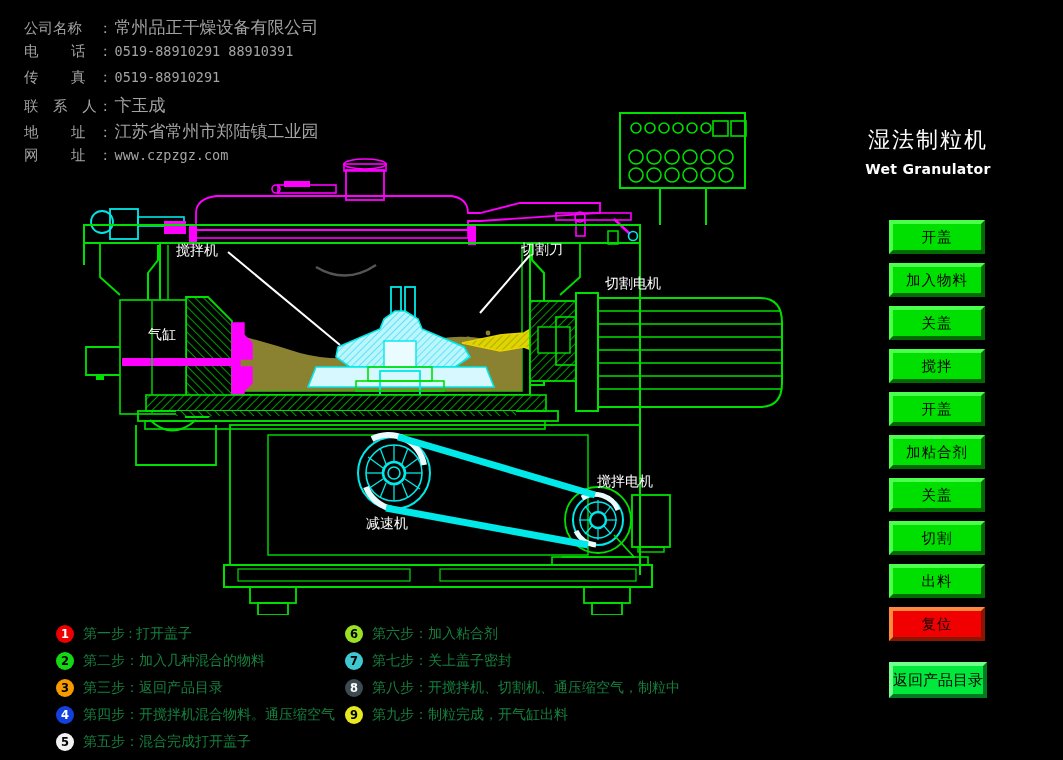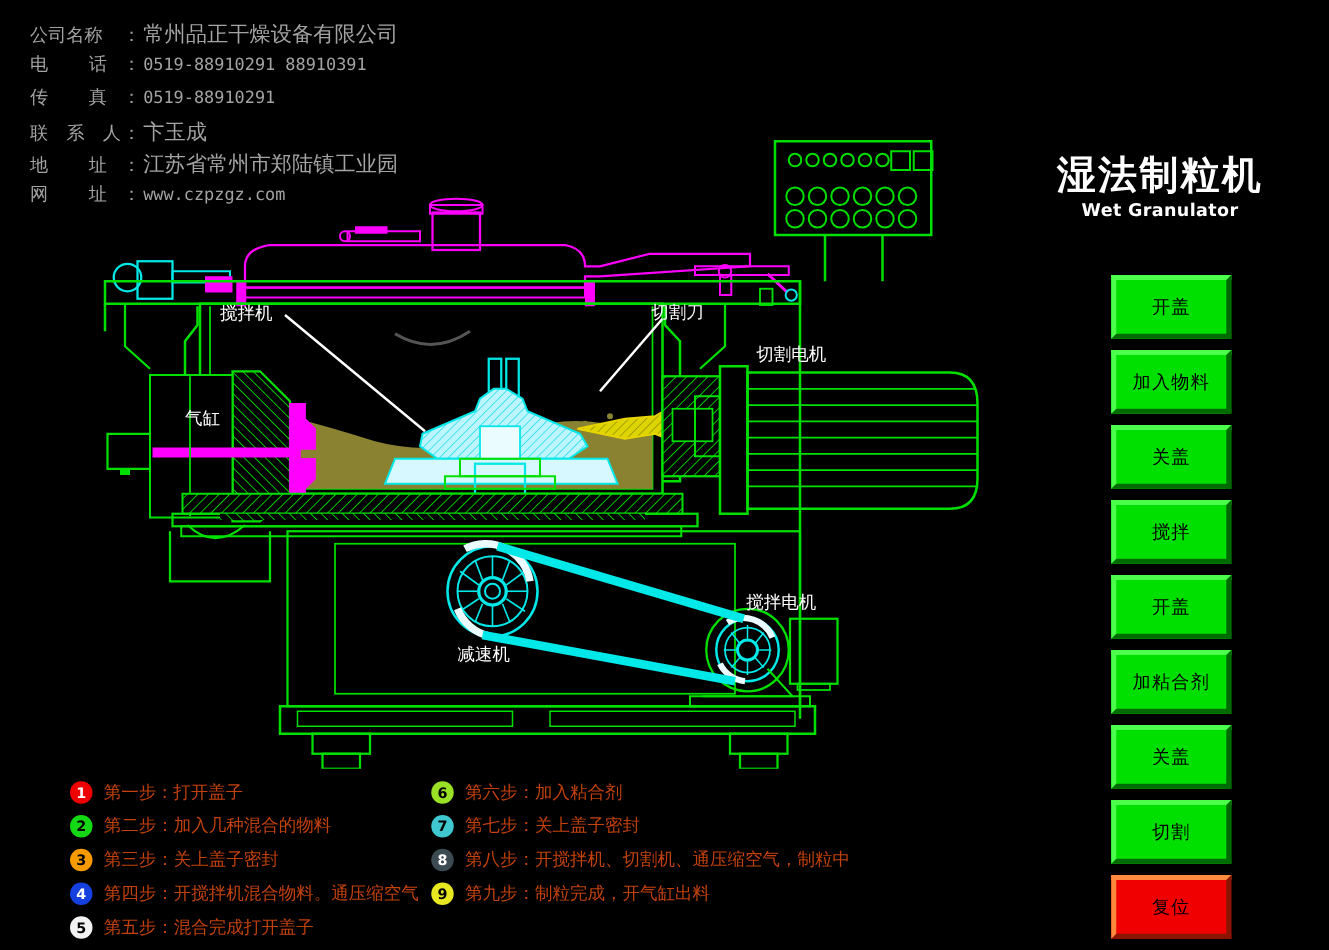--- a/index.html
+++ b/index.html
@@ -12,26 +12,26 @@
   .crow{display:flex;align-items:baseline;height:26px;font-size:14.5px;color:#a3a3a3;white-space:nowrap;}
   .clabel{display:inline-block;width:74px;letter-spacing:0px;}
   .clabel.sp{letter-spacing:9px;}
   .clabel.sp2{letter-spacing:5px;}
   .ccolon{margin-right:2px;}
   .cval{font-size:17px;}
   .cval.mono{font-family:"DejaVu Sans Mono","Liberation Mono",monospace;font-size:13.5px;letter-spacing:0px;}
 
   
   .title-wrap{position:absolute;right:30px;top:122px;text-align:center;width:210px;}
-  .title-cn{font-size:31px;font-weight:bold;letter-spacing:2px;color:#fff;line-height:36px;}
+  .title-cn{font-size:22px;font-weight:normal;letter-spacing:2px;color:#fff;line-height:36px;}
   .title-en{font-size:14px;font-weight:bold;letter-spacing:0.3px;color:#fff;line-height:22px;}
 
   
   .btnpanel{position:absolute;left:889px;top:220px;width:96px;}
-  .btn{position:relative;width:96px;height:51px;margin-bottom:9px;cursor:pointer;
+  .btn{position:relative;width:96px;height:34px;margin-bottom:9px;cursor:pointer;
        display:flex;align-items:center;justify-content:center;
        font-size:14.5px;color:#000;letter-spacing:1px;box-sizing:border-box;}
   .btn .face{position:absolute;left:0;top:0;right:0;bottom:0;}
   .btn span{position:relative;z-index:3;}
   .btn.green .face{background:#00e000;
        border-top:4px solid #4dff4d;border-left:4px solid #4dff4d;
        border-right:4px solid #006b00;border-bottom:4px solid #006b00;}
   .btn.red .face{background:#f00000;
        border-top:4px solid #ff8a3d;border-left:4px solid #ff8a3d;
        border-right:4px solid #8a1500;border-bottom:4px solid #8a1500;}
@@ -45,21 +45,21 @@
   
   .legend{position:absolute;left:56px;top:620px;width:640px;}
   .lcol{position:absolute;top:0;}
   .lcol.a{left:0;}
   .lcol.b{left:289px;}
   .lrow{display:flex;align-items:center;height:27px;white-space:nowrap;}
   .badge{width:18px;height:18px;border-radius:50%;flex:0 0 18px;
          display:flex;align-items:center;justify-content:center;
          font-size:11.5px;font-weight:bold;margin-right:9px;
          font-family:"DejaVu Sans","Liberation Sans",sans-serif;}
-  .ltext{font-size:14px;color:#c2410c;}
+  .ltext{font-size:14px;color:#15803d;font-family:Liberation Serif, serif;}
 
   
   .diagram{position:absolute;left:0;top:95px;width:880px;height:520px;}
   .dlabel{position:absolute;font-size:14px;color:#fff;white-space:nowrap;text-align:center;}
 </style>
 </head>
 <body>
 
 <div class="page">
 
@@ -359,20 +359,24 @@
       <span>加粘合剂</span>
     </div>
     <div class="btn green">
       <div class="face"></div>
       <span>关盖</span>
     </div>
     <div class="btn green">
       <div class="face"></div>
       <span>切割</span>
     </div>
+    <div class="btn green">
+      <div class="face"></div>
+      <span>出料</span>
+    </div>
     <div class="btn red">
       <div class="face"></div>
       <span>复位</span>
     </div>
     <div class="btn lastbtn">
       <div class="face"></div>
       <span>返回产品目录</span>
     </div>
   </div>
 
@@ -381,21 +385,21 @@
       <div class="lrow">
         <span class="badge" style="background:#ee0000;color:#fff;">1</span>
         <span class="ltext">第一步 : 打开盖子</span>
       </div>
       <div class="lrow">
         <span class="badge" style="background:#14d814;color:#000;">2</span>
         <span class="ltext">第二步：加入几种混合的物料</span>
       </div>
       <div class="lrow">
         <span class="badge" style="background:#f59a00;color:#000;">3</span>
-        <span class="ltext">第三步：关上盖子密封</span>
+        <span class="ltext">第三步：返回产品目录</span>
       </div>
       <div class="lrow">
         <span class="badge" style="background:#1540e0;color:#fff;">4</span>
         <span class="ltext">第四步：开搅拌机混合物料。通压缩空气</span>
       </div>
       <div class="lrow">
         <span class="badge" style="background:#f2f2f2;color:#000;">5</span>
         <span class="ltext">第五步：混合完成打开盖子</span>
       </div>
     </div>

